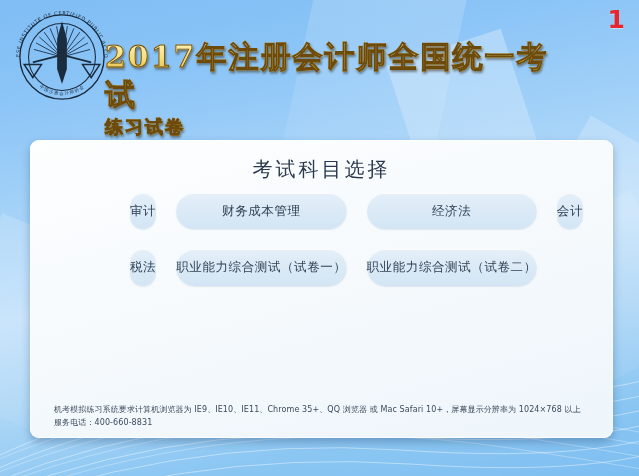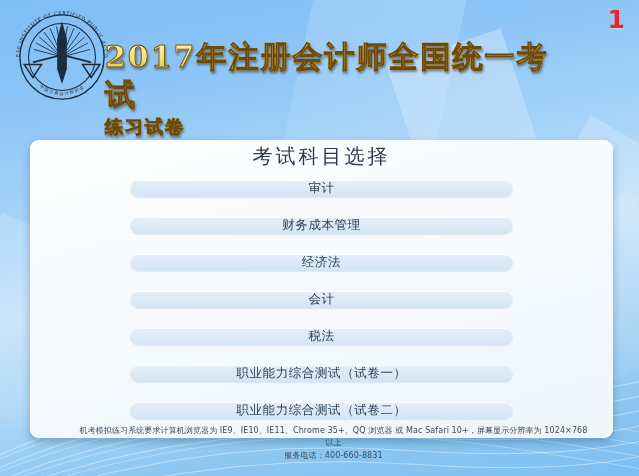--- a/index.html
+++ b/index.html
@@ -113,36 +113,36 @@
     position: absolute;
     left: 30px; top: 140px;
     width: 583px; height: 298px;
     border-radius: 9px;
     background: linear-gradient(165deg, #fdfefe 0%, #f6fafd 45%, #eef5fb 100%);
     box-shadow: 0 4px 9px rgba(20,50,90,0.30),
                 0 0 0 1px rgba(255,255,255,0.70) inset;
     z-index: 7;
     display: flex;
     flex-direction: column;
-    padding: 3px 24px 9px 24px;
+    padding: 16px 24px 9px 24px;
   }
 
   #card-heading {
     text-align: center;
     font-family: "DejaVu Serif", "Liberation Serif", serif;
     font-size: 20px;
     color: #2b3a4e;
     letter-spacing: 3px;
     margin-bottom: 10px;
   }
 
   #subject-grid {
     flex: 1;
     display: grid;
-    grid-template-columns: 1fr;
+    grid-template-columns: 1fr 1fr 1fr 1fr;
     grid-template-rows: repeat(4, 1fr);
     column-gap: 19px;
     row-gap: 7px;
     padding: 0 76px;
     align-content: center;
     gap: 20px;
   }
 
   .subject-btn {
     display: flex;
@@ -155,27 +155,26 @@
     font-size: 12.5px;
     letter-spacing: 0.6px;
     color: #2f4154;
     background: linear-gradient(180deg, #e4eff9 0%, #dbeaf6 48%, #d3e5f4 100%);
     box-shadow: 0 1px 1px rgba(120,150,180,0.18),
                 0 1px 0 rgba(255,255,255,0.85) inset;
     white-space: nowrap;
   }
 
   #card-footer {
-    text-align: center;
+    text-align: left;
     font-size: 8px;
     line-height: 1.55;
     color: #3c4a5c;
     padding-top: 6px;
     letter-spacing: 0.1px;
-    margin-left: 24px;
   }
   #card-footer .fl { display: block; }
 </style>
 </head>
 <body>
 
 <div id="screen">
 
   <div class="bg-layer">
     <div class="shape s1"></div>

